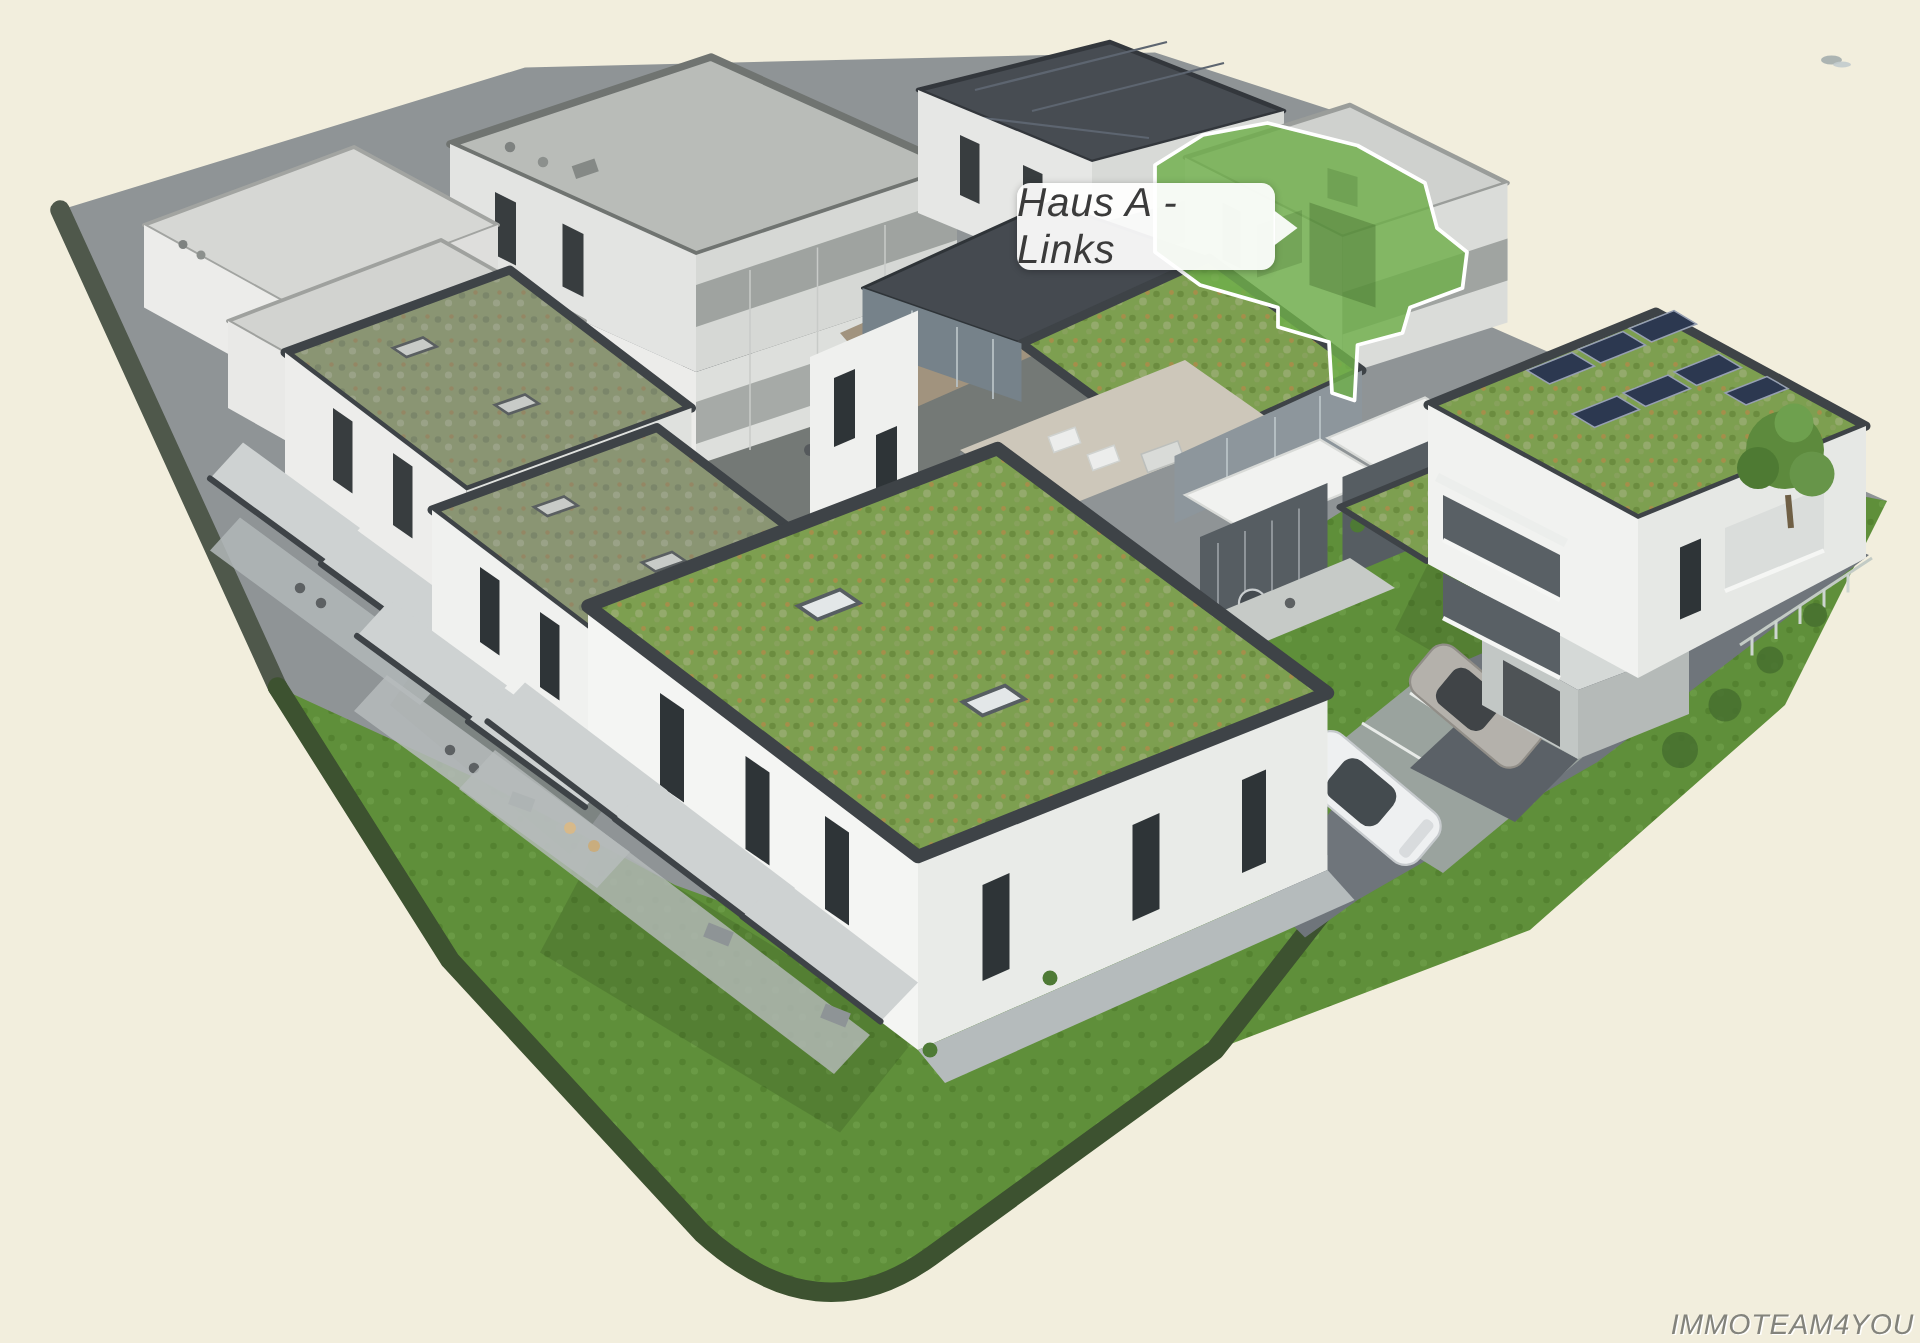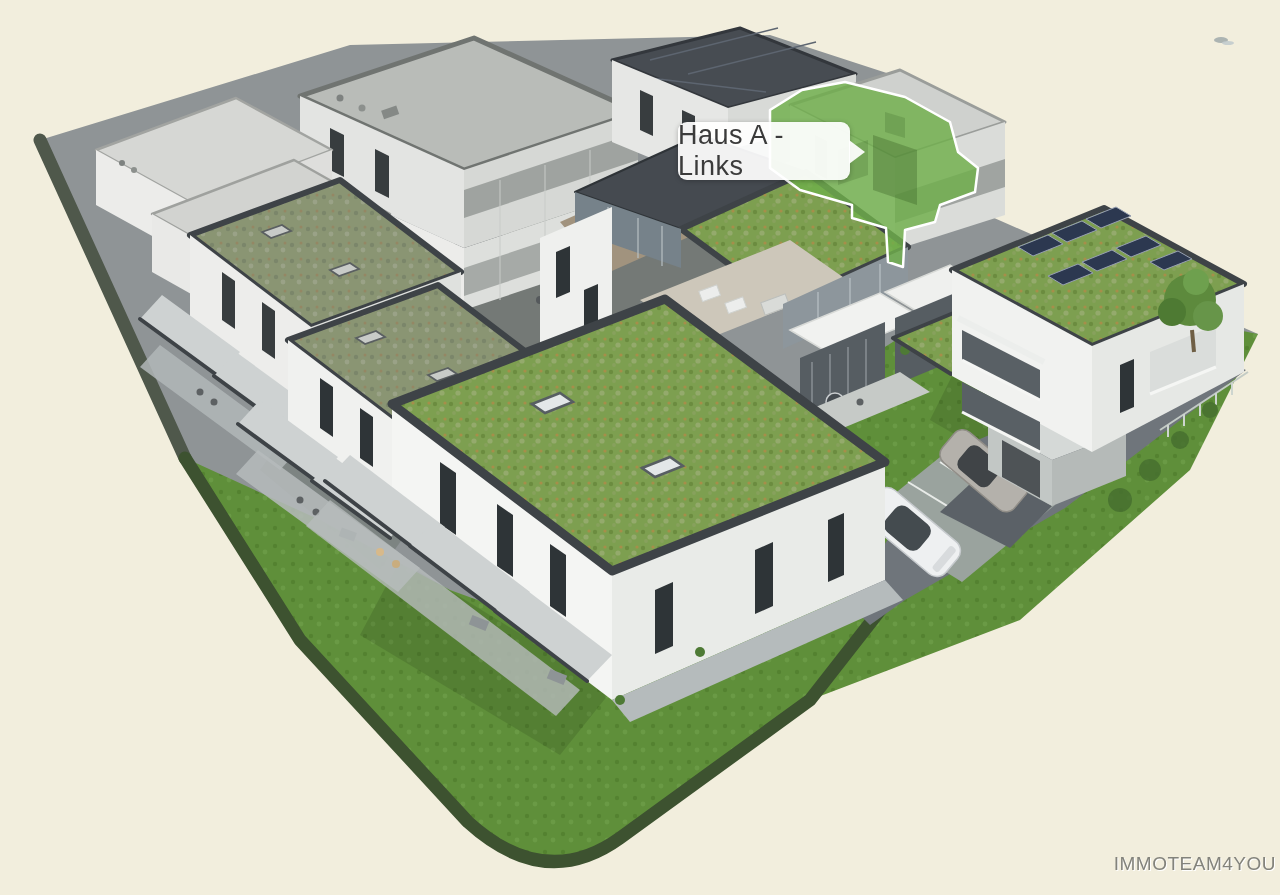--- a/index.html
+++ b/index.html
@@ -4,21 +4,21 @@
 <style>
   :root{
     --background:#f2eedd; --grass:#5f8f3a; --hedge:#3d5230; --sedum:#7d9f50;
     --sedum-dull:#8a9573; --highlight:#6fae4b; --wall:#f3f4f2; --wall-shade:#e3e5e2;
     --parapet:#3e4347; --paving:#8f9496; --paving-dark:#747976; --road:#6f757b;
     --gray-roof:#b9bcb8; --solar:#2e3a52; --label-text:#3b3b3b; --watermark:#83837c;
   }
   html,body{margin:0;padding:0;}
   body{width:1280px;height:895px;overflow:hidden;background:var(--background);
        font-family:"Liberation Sans","DejaVu Sans",sans-serif;position:relative;}
-  .stage{position:absolute;inset:0;width:1280px;height:895px;}
+  .stage{position:absolute;inset:0;width:1280px;height:895px;font-style:italic;}
   svg{display:block;width:1280px;height:895px;}
   .bg{fill:var(--background);}
   .grass{fill:url(#grassPat);}
   .hedge{stroke:var(--hedge);stroke-width:13;fill:none;stroke-linejoin:round;stroke-linecap:round;}
   .hedge-dim{stroke:#4f584b;}
   .paving{fill:var(--paving);}
   .paving-dark{fill:var(--paving-dark);}
   .road{fill:var(--road);}
   .sedum{fill:url(#sedumPat);}
   .sedum-dull{fill:url(#sedumDullPat);}
@@ -29,21 +29,21 @@
   .fascia{stroke:var(--parapet);stroke-width:4;stroke-linecap:round;}
   .shadow{fill:#15230c;opacity:.14;}
   .highlight-shape{fill:var(--highlight);fill-opacity:.82;stroke:#ffffff;stroke-width:2.5;stroke-linejoin:round;}
   .tooltip{position:absolute;left:678px;top:122px;width:172px;height:58px;
     background:rgba(255,255,255,.93);border-radius:9px;display:flex;align-items:center;
     justify-content:center;font-size:27px;color:var(--label-text);
     box-shadow:0 1px 5px rgba(0,0,0,.25);letter-spacing:.5px;}
   .tooltip-arrow{position:absolute;left:849px;top:140px;width:0;height:0;
     border-top:12px solid transparent;border-bottom:12px solid transparent;
     border-left:16px solid rgba(255,255,255,.93);}
-  .watermark{position:absolute;right:4px;bottom:20px;font-size:19px;color:var(--watermark);
+  .watermark{position:absolute;right:4px;bottom:0;font-size:19px;color:var(--watermark);
     letter-spacing:.5px;text-shadow:1px 1px 0 rgba(255,255,255,.95);font-weight:500;}
 </style>
 </head>
 <body>
 
 <div class="stage">
 <svg viewBox="0 0 1280 895">
   <defs>
     <pattern id="sedumPat" width="16" height="16" patternUnits="userSpaceOnUse">
       <rect width="16" height="16" fill="#7d9f50"></rect>

